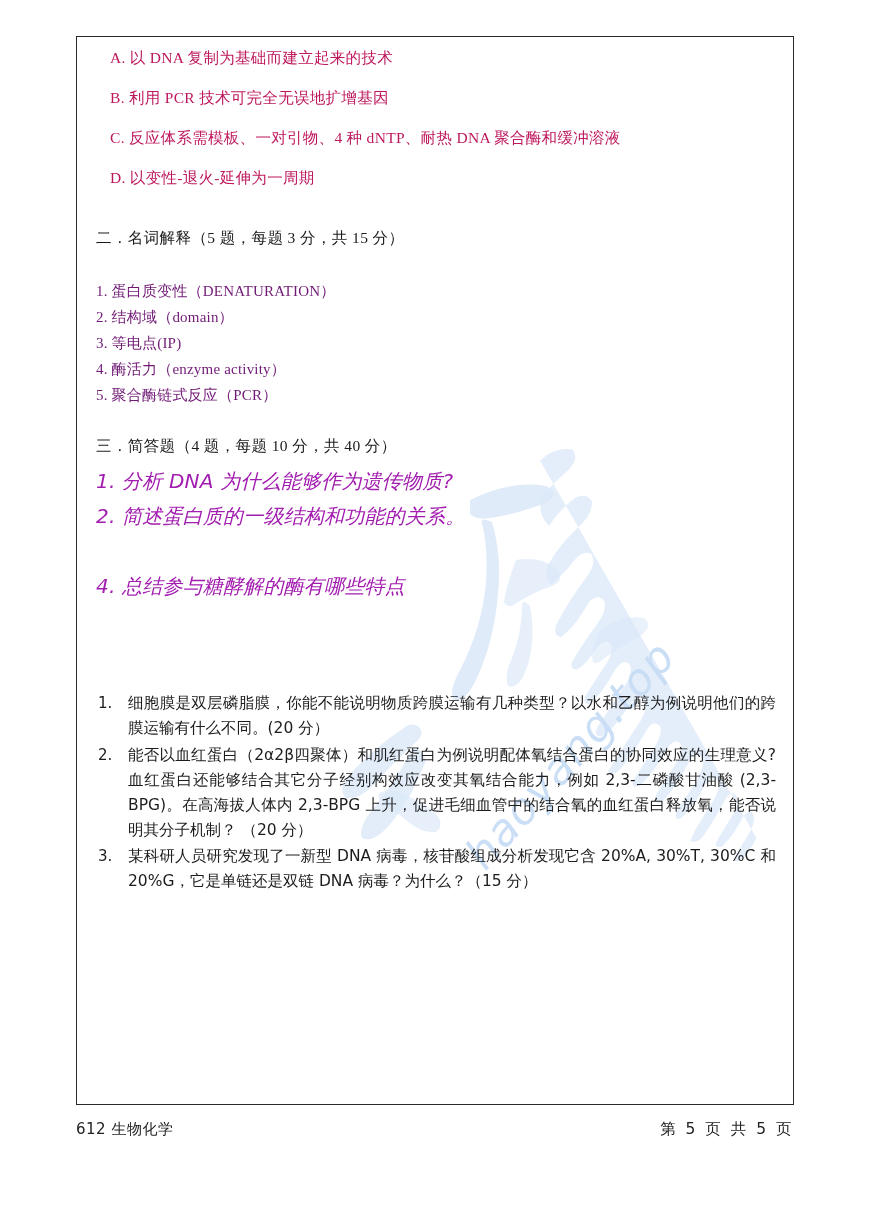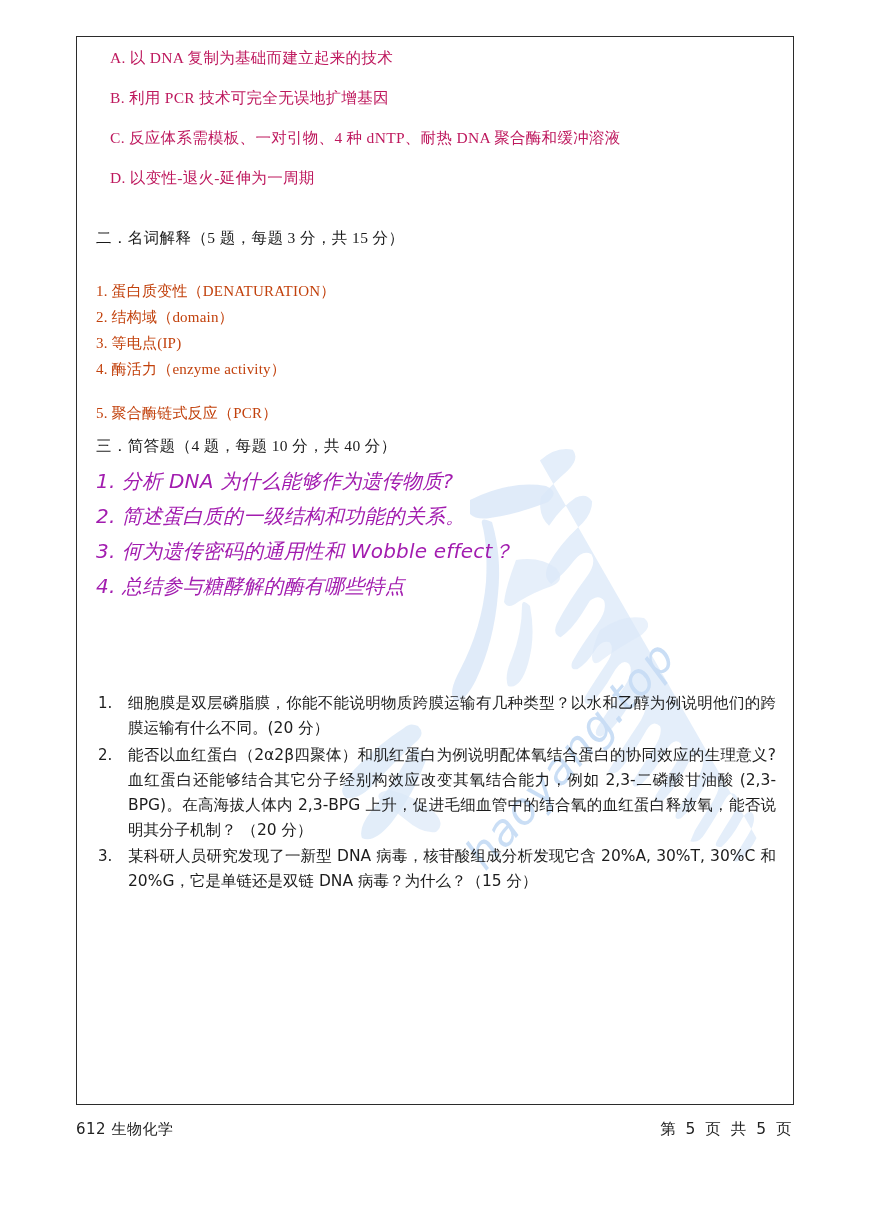--- a/index.html
+++ b/index.html
@@ -72,21 +72,21 @@
     letter-spacing: 0.4px;
     color: #1a1a1a;
   }
 
   
   .term {
     position: absolute;
     left: 20px;
     font-size: 15px;
     letter-spacing: 0.2px;
-    color: #c2410c;
+    color: #701a75;
   }
 
   
   .sa {
     position: absolute;
     left: 20px;
     font-size: 20px;
     letter-spacing: 0.2px;
     color: #a21caf;
     font-family: "DejaVu Sans", "Liberation Sans", sans-serif;
@@ -175,26 +175,25 @@
     <div class="choice" style="top:12px;">A. 以 DNA 复制为基础而建立起来的技术</div>
     <div class="choice" style="top:52px;">B. 利用 PCR 技术可完全无误地扩增基因</div>
     <div class="choice" style="top:92px;">C. 反应体系需模板、一对引物、4 种 dNTP、耐热 DNA 聚合酶和缓冲溶液</div>
     <div class="choice" style="top:132px;">D. 以变性-退火-延伸为一周期</div>
 
     <div class="sec-heading" style="top:192px;">二．名词解释（5 题，每题 3 分，共 15 分）</div>
     <div class="term" style="top:246px;">1. 蛋白质变性（DENATURATION）</div>
     <div class="term" style="top:272px;">2. 结构域（domain）</div>
     <div class="term" style="top:298px;">3. 等电点(IP)</div>
     <div class="term" style="top:324px;">4. 酶活力（enzyme activity）</div>
-    <div class="term" style="top:368px;">5. 聚合酶链式反应（PCR）</div>
+    <div class="term" style="top:350px;">5. 聚合酶链式反应（PCR）</div>
 
     <div class="sec-heading" style="top:400px;">三．简答题（4 题，每题 10 分，共 40 分）</div>
     <div class="sa" style="top:432px;">1. 分析 DNA 为什么能够作为遗传物质?</div>
     <div class="sa" style="top:467px;">2. 简述蛋白质的一级结构和功能的关系。</div>
-    <div class="sa" style="top:502px;">3. 何为遗传密码的通用性和 Wobble effect？</div>
     <div class="sa" style="top:537px;">4. 总结参与糖酵解的酶有哪些特点</div>
 
 
     <div class="q" style="top:655px;">
       <span class="qnum">1.</span>
       <span class="qbody">细胞膜是双层磷脂膜，你能不能说明物质跨膜运输有几种类型？以水和乙醇为例说明他们的跨膜运输有什么不同。(20 分）</span>
     </div>
 
     <div class="q" style="top:707px;">
       <span class="qnum">2.</span>

